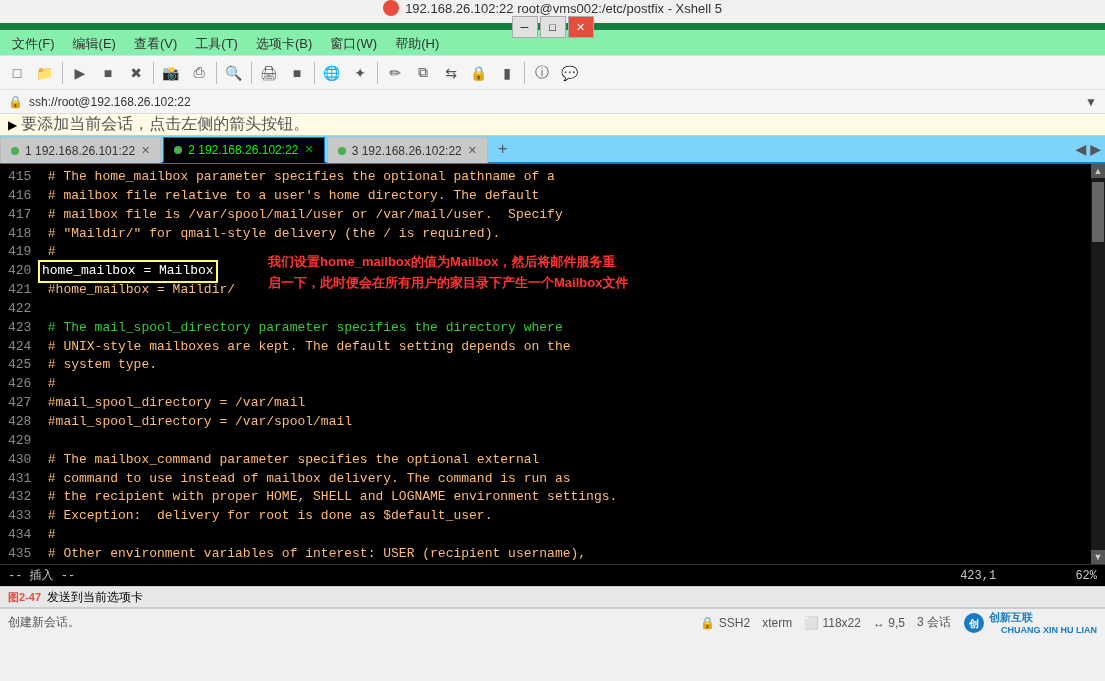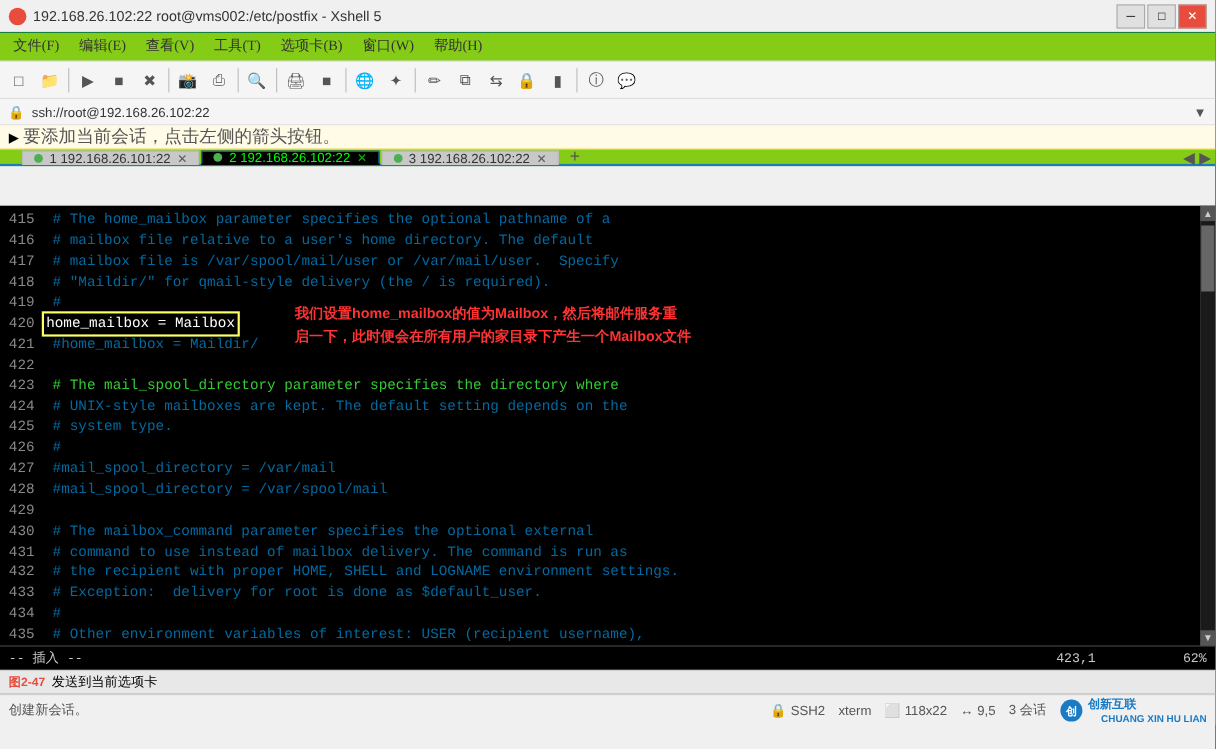--- a/index.html
+++ b/index.html
@@ -2,33 +2,34 @@
 <html><head>
   <meta charset="utf-8">
   <style>
     * { margin: 0; padding: 0; box-sizing: border-box; }
     body { width: 1105px; height: 681px; font-family: 'Segoe UI', Arial, sans-serif; background: #f0f0f0; overflow: hidden; }
 
     
     .title-bar {
       display: flex; align-items: center; justify-content: space-between;
       background: #f0f0f0; height: 30px; padding: 0 8px;
-      border-bottom: 1px solid #15803d;
+      border-bottom: 7px solid #15803d;
+      flex-direction: column;
     }
     .title-bar-left { display: flex; align-items: center; gap: 6px; }
     .title-icon { width: 16px; height: 16px; background: #e74c3c; border-radius: 50%; }
     .title-text { font-size: 13px; color: #333; }
     .title-controls { display: flex; gap: 2px; }
     .title-btn { width: 26px; height: 22px; border: 1px solid #aaa; background: #e0e0e0; cursor: pointer; font-size: 11px; display: flex; align-items: center; justify-content: center; }
     .title-btn.close { background: #e74c3c; color: white; }
 
     
     .menu-bar {
-      display: flex; align-items: flex-start; height: 26px; padding: 0 4px;
-      background: #84cc16; border-bottom: 1px solid #ddd; gap: 2px; font-family: Liberation Serif, serif;
+      display: flex; align-items: flex-end; height: 26px; padding: 0 4px;
+      background: #86efac; border-bottom: 1px solid #ddd; gap: 2px;
     }
     .menu-item { padding: 2px 8px; font-size: 13px; cursor: pointer; color: #333; }
 
     
     .toolbar {
       display: flex; align-items: center; height: 34px; padding: 2px 4px;
       background: #f5f5f5; border-bottom: 1px solid #ddd; gap: 2px;
     }
     .tb-btn { width: 26px; height: 26px; border: 1px solid transparent; background: transparent; cursor: pointer; display: flex; align-items: center; justify-content: center; font-size: 14px; color: #555; }
     .tb-sep { width: 1px; height: 22px; background: #bbb; margin: 0 2px; }
@@ -45,23 +46,23 @@
     
     .info-bar {
       display: flex; align-items: center; height: 22px; padding: 0 8px;
       background: #fffbe6; border-bottom: 1px solid #e8d44d; gap: 4px;
     }
     .info-icon { font-size: 12px; }
     .info-text { font-size: 16px; color: #555; }
 
     
     .tab-bar {
-      display: flex; align-items: stretch; height: 15px;
-      background: #84cc16; border-bottom: 2px solid #1a7bc4;
-      padding-left: 20px;
+      display: flex; align-items: stretch; height: 28px;
+      background: #7dd3fc; border-bottom: 2px solid #1a7bc4;
+      padding-left: 0;
     }
     .tab {
       display: flex; align-items: center; padding: 0 10px; gap: 6px;
       font-size: 12px; cursor: pointer; border: 1px solid #bbb;
       border-bottom: none; background: #c8c8c8; color: #333;
       margin-right: 2px; min-width: 120px; position: relative; top: 1px;
     }
     .tab.active { background: #000; color: #00ff00; border-color: #1a7bc4; border-bottom: 2px solid #000; }
     .tab .tab-dot { width: 8px; height: 8px; border-radius: 50%; background: #4caf50; }
     .tab .tab-close { margin-left: auto; font-size: 11px; cursor: pointer; opacity: 0.7; }
@@ -81,21 +82,21 @@
     
     .status-bar {
       display: flex; align-items: center; height: 22px; padding: 0 8px;
       background: #000; color: #c8c8c8; font-family: 'Courier New', monospace;
       font-size: 12px; border-top: 1px solid #333; justify-content: flex-end;
     }
     .status-left { flex: 1; }
     .status-right { }
 
     
-    .terminal-container { position: relative; display: flex; margin-top: 36px; }
+    .terminal-container { position: relative; display: flex; }
     .terminal { flex: 1; }
     .scrollbar { width: 14px; background: #1a1a1a; display: flex; flex-direction: column; align-items: center; }
     .scroll-up, .scroll-down { width: 14px; height: 14px; background: #555; display: flex; align-items: center; justify-content: center; font-size: 9px; color: #ccc; cursor: pointer; }
     .scroll-thumb { width: 12px; background: #666; flex: 0 0 60px; margin: 2px auto; }
 
     
     .caption-bar {
       display: flex; align-items: center; height: 22px; padding: 0 8px;
       background: #e8e8e8; border-top: 1px solid #ccc; border-bottom: 1px solid #ccc;
       font-size: 12px; gap: 6px;
@@ -103,21 +104,21 @@
     .caption-icon { color: #e74c3c; font-weight: bold; font-size: 11px; text-align: right; }
 
     
     .bottom-bar {
       display: flex; align-items: center; height: 28px; padding: 12px 8px;
       background: #f0f0f0; border-top: 1px solid #ccc; justify-content: space-between;
     }
     .bottom-left { font-size: 12px; color: #555; }
     .bottom-right { display: flex; align-items: center; gap: 12px; font-size: 12px; color: #555; }
     .bottom-logo { display: flex; align-items: center; gap: 4px; font-size: 11px; color: #1a7bc4; font-weight: bold; }
-    .gray { color: #0369a1; }
+    .gray { color: #fdba74; }
   </style>
 </head>
 <body>
 
 <div class="title-bar">
   <div class="title-bar-left">
     <div class="title-icon"></div>
     <span class="title-text">192.168.26.102:22    root@vms002:/etc/postfix - Xshell 5</span>
   </div>
   <div class="title-controls">

